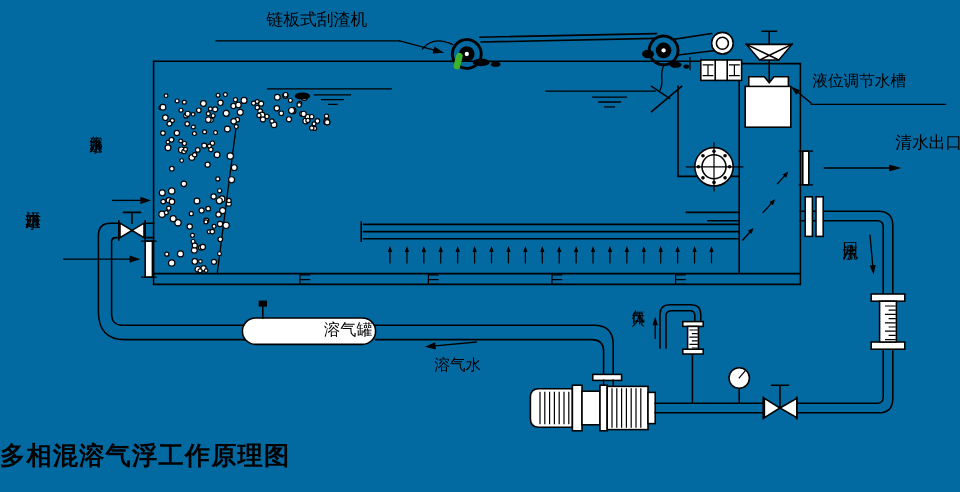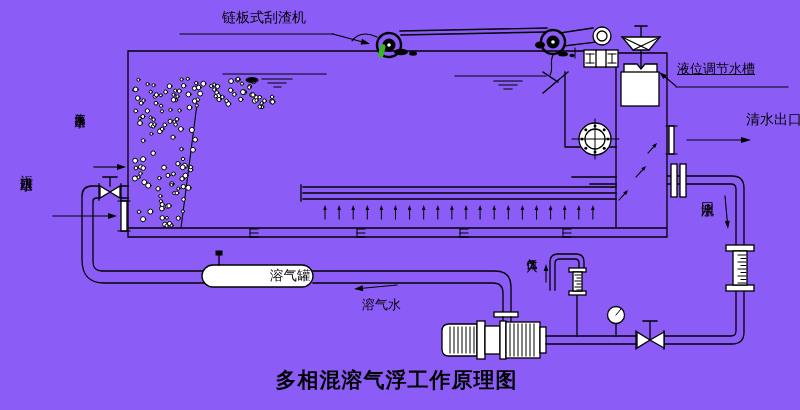--- a/index.html
+++ b/index.html
@@ -1,30 +1,30 @@
 <!DOCTYPE html>
 <html><head>
 <meta charset="utf-8">
 <style>
   html,body{margin:0;padding:0;background:#fff;}
-  #stage{position:relative;width:800px;height:410px;background:#8b5cf6;overflow:hidden;
+  #stage{position:relative;width:800px;height:410px;background:#0369a1;overflow:hidden;
          font-family:"DejaVu Sans","Liberation Sans",sans-serif;color:#000;}
   #diagram{position:absolute;left:0;top:0;}
   .label{position:absolute;white-space:nowrap;color:#000;line-height:1.05;}
   .v{writing-mode:vertical-rl;text-orientation:upright;letter-spacing:1px;line-height:1;}
   .t-scraper{left:222px;top:10px;font-size:14px;}
-  .t-leveltank{left:677px;top:62px;font-size:13px;text-decoration:underline;}
+  .t-leveltank{left:677px;top:62px;font-size:13px;}
   .t-clean{left:698px;top:112px;font-size:14px;margin-left:48px;}
   .t-airtank{left:227px;top:268px;font-size:13.5px;margin-left:43px;}
   .t-airwater{left:362px;top:298px;font-size:13px;}
   .t-awinlet{left:74px;top:104px;font-size:11px;}
   .t-sewage{left:20px;top:165px;font-size:13px;}
   .t-gas{left:526px;top:250px;font-size:11px;}
   .t-return{left:701px;top:191px;font-size:13px;}
-  .t-title{left:0;top:369px;width:793px;text-align:center;font-size:21px;font-weight:bold;letter-spacing:1px;}
+  .t-title{left:0;top:369px;width:793px;font-size:21px;font-weight:bold;letter-spacing:1px;}
 </style>
 </head>
 <body>
 
 <div id="stage">
 
 <svg id="diagram" width="800" height="410" viewBox="0 0 800 410">
   <g stroke="#000" fill="none" stroke-width="1.3" stroke-linecap="square">
 
     <g>

